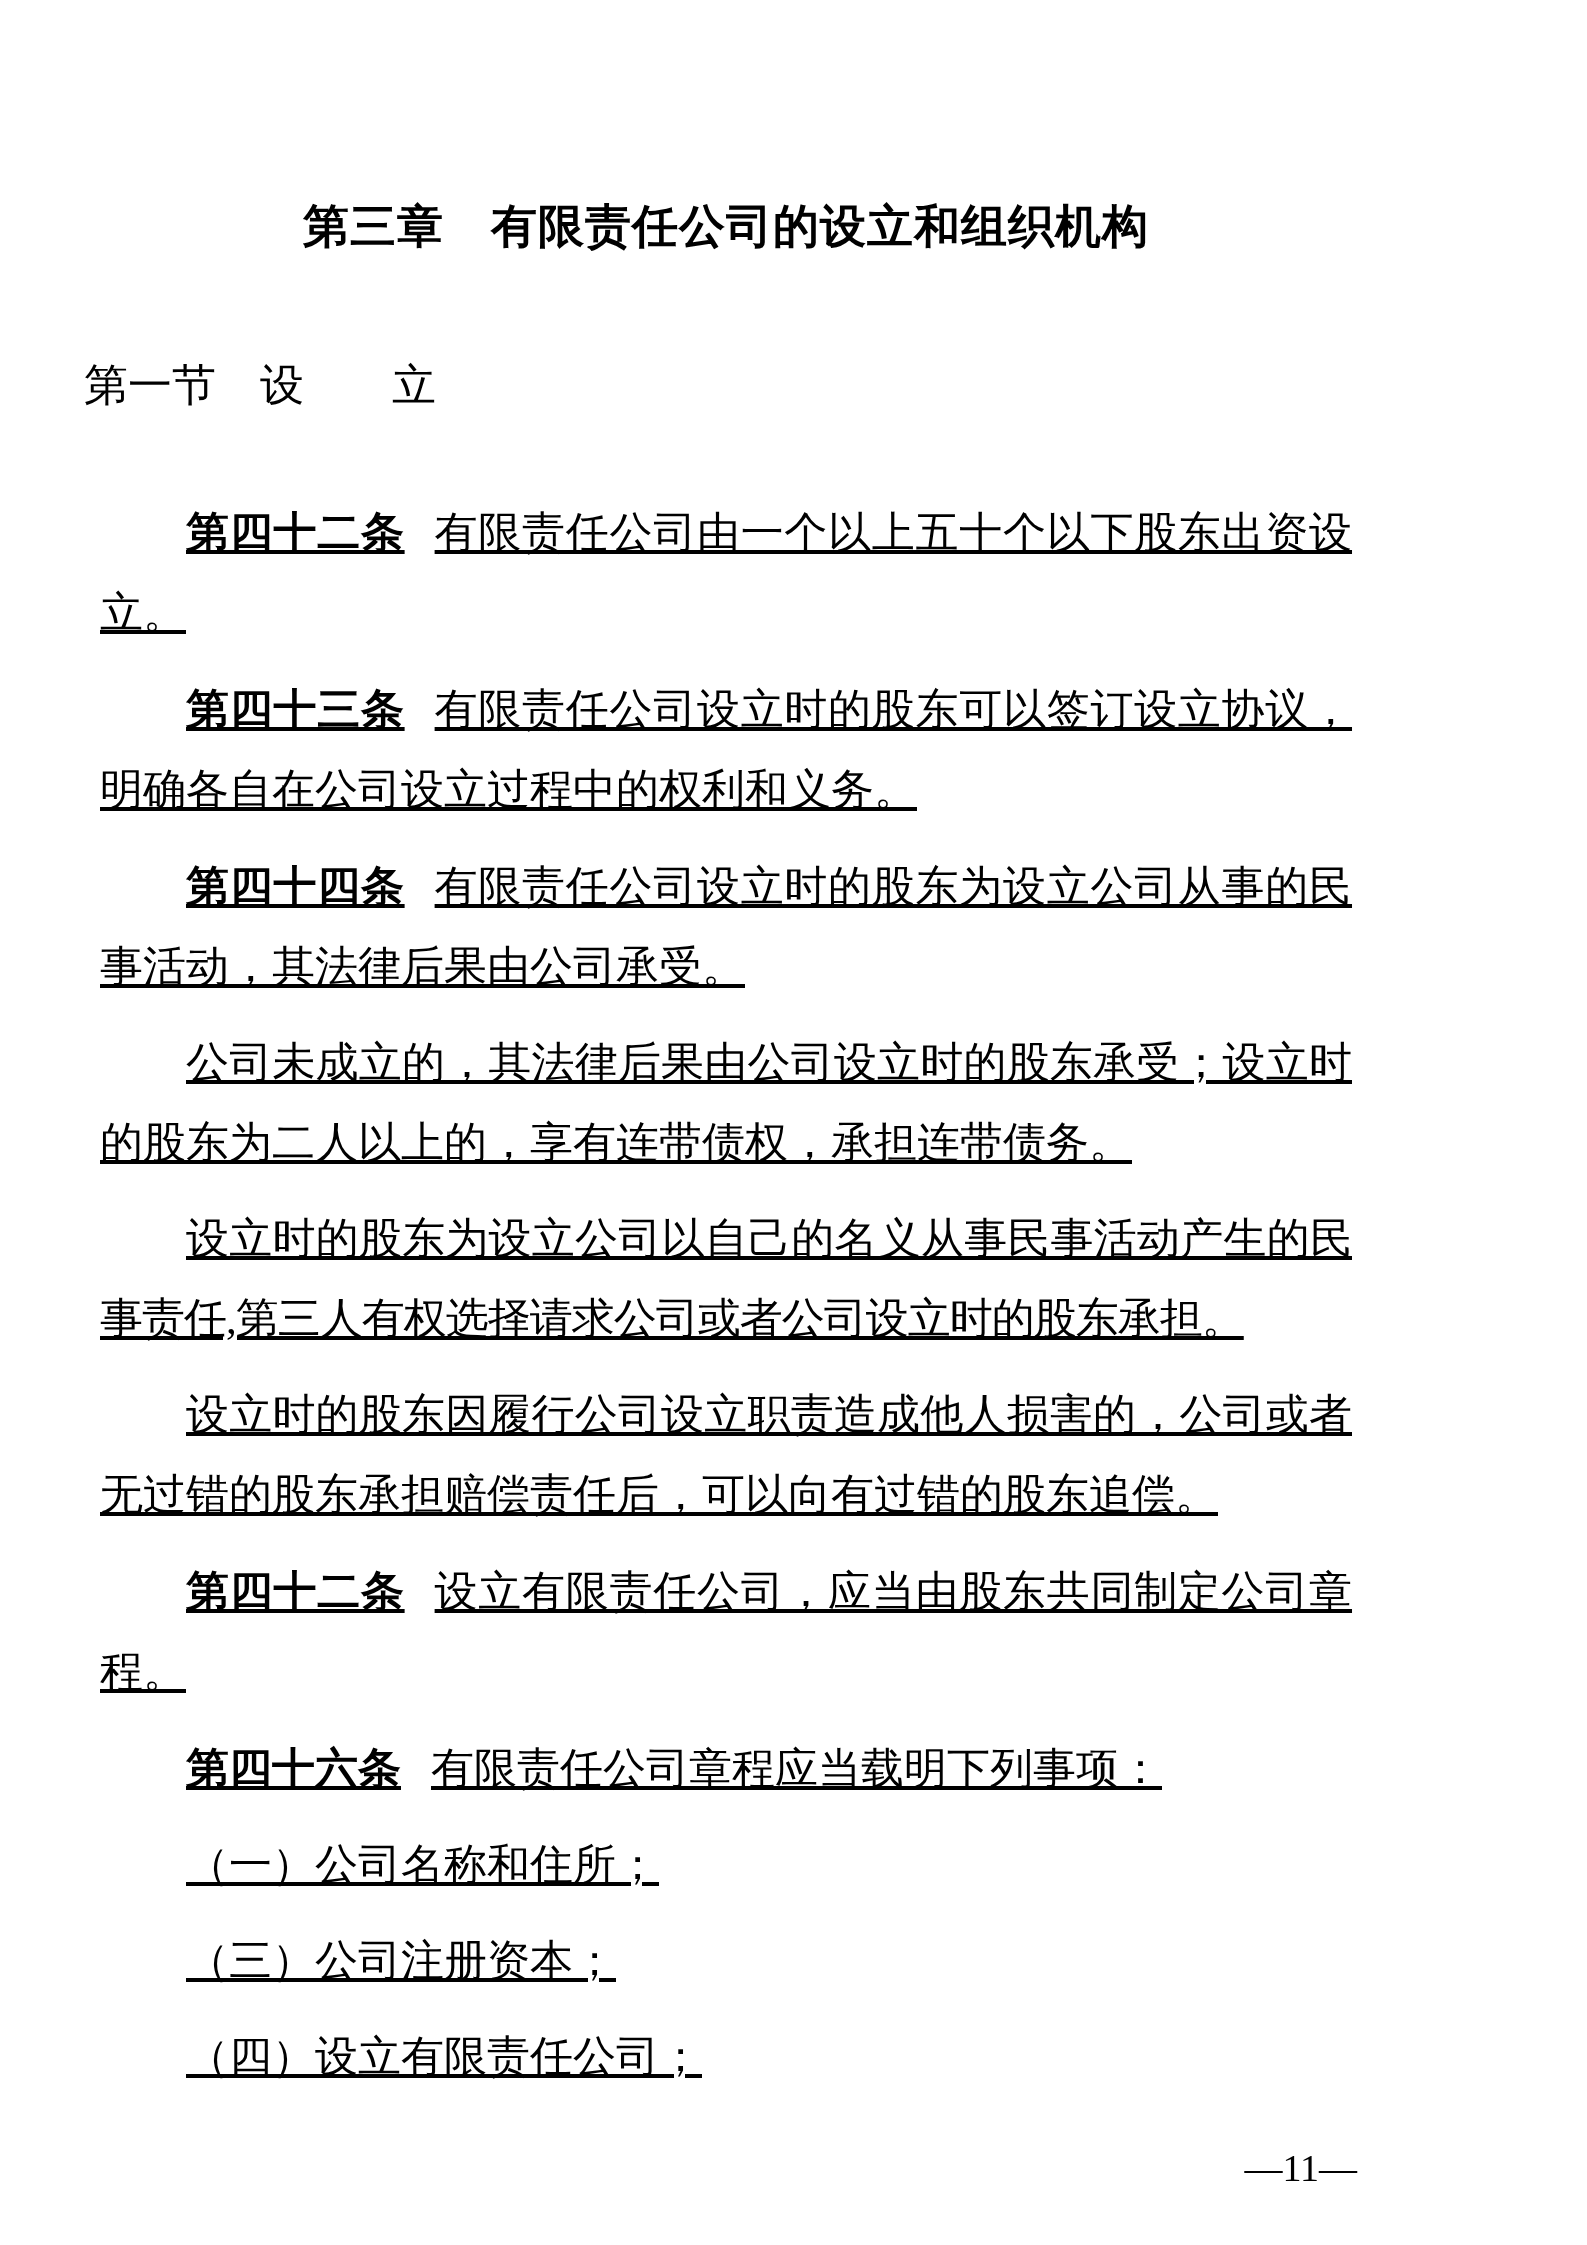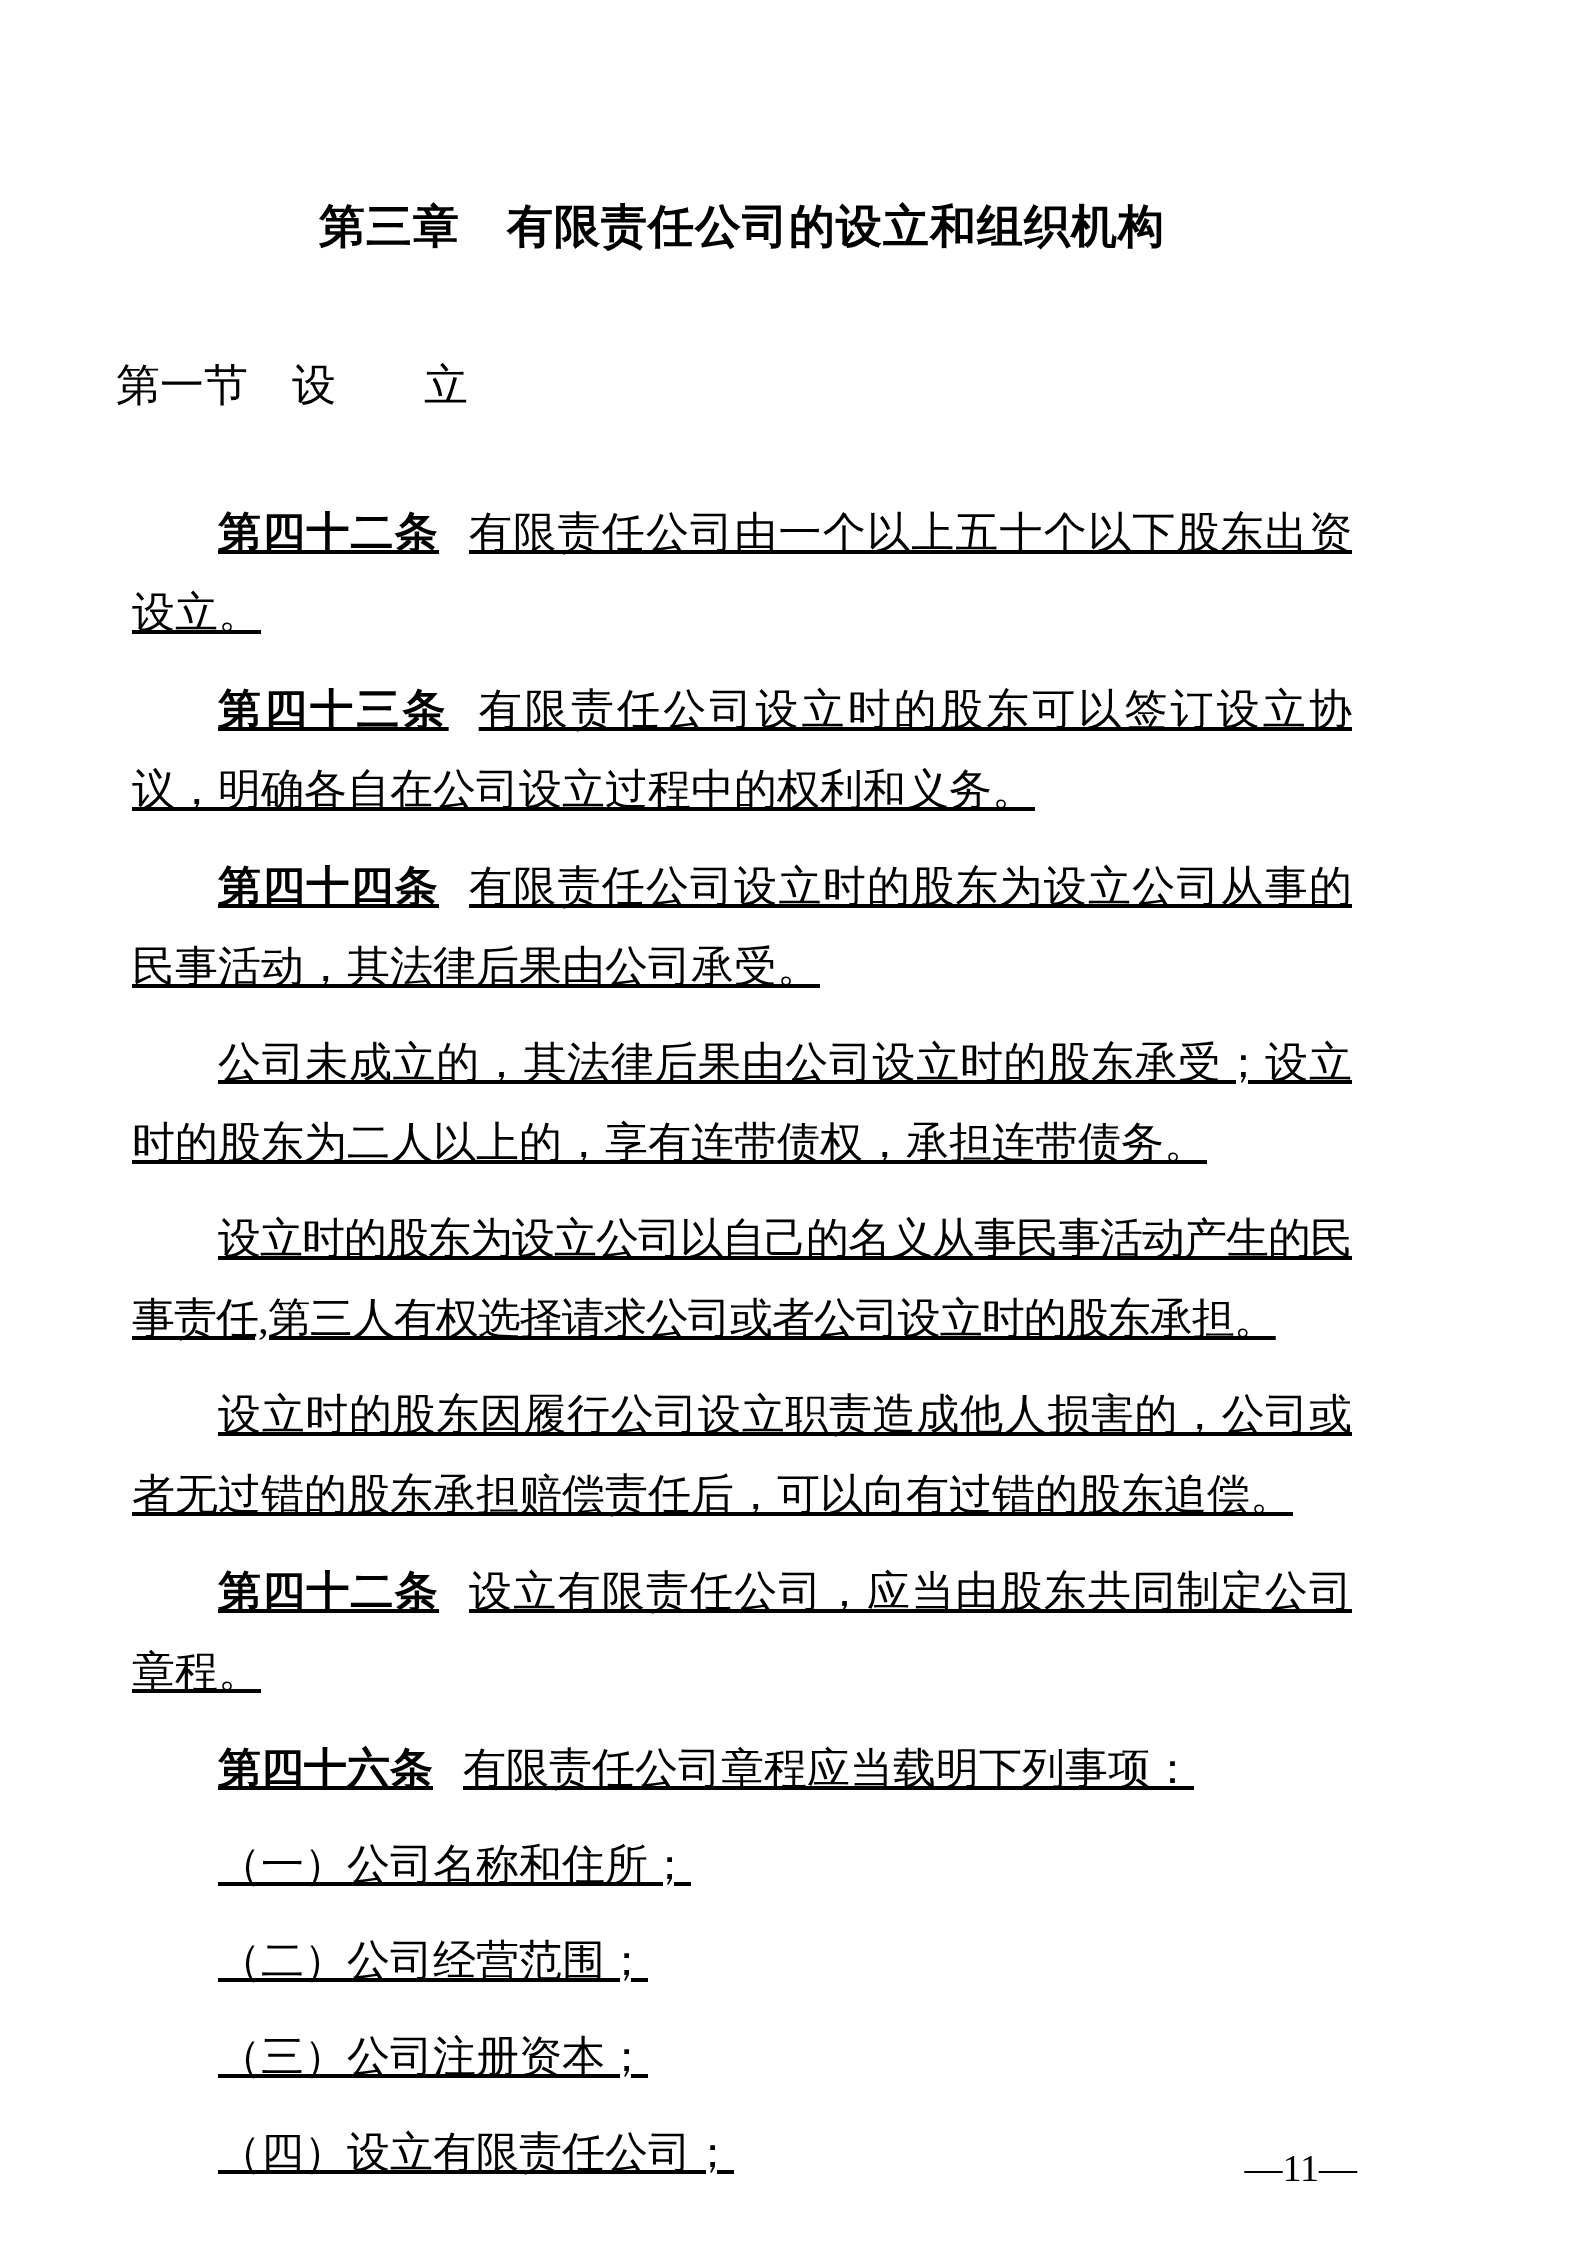--- a/index.html
+++ b/index.html
@@ -3,21 +3,21 @@
 <meta charset="utf-8">
 <style>
   html, body { margin: 0; padding: 0; background: #e8e8e8; }
   .page {
     position: relative;
     width: 1587px;
     height: 2245px;
     margin: 0 auto;
     background: #ffffff;
     box-sizing: border-box;
-    padding: 196px 219px 0 116px;
+    padding: 196px 219px 0 84px;
     color: #000000;
     font-family: "Liberation Serif", serif;
     overflow: hidden;
   }
   .chapter-title {
     font-family: "Liberation Sans", sans-serif;
     font-weight: bold;
     font-size: 46px;
     line-height: 60px;
     text-align: center;
@@ -69,19 +69,18 @@
   <div class="body-text">
     <p class="para"><span class="num">第四十二条</span><span>有限责任公司由一个以上五十个以下股东出资设立。</span></p>
     <p class="para"><span class="num">第四十三条</span><span>有限责任公司设立时的股东可以签订设立协议，明确各自在公司设立过程中的权利和义务。</span></p>
     <p class="para"><span class="num">第四十四条</span><span>有限责任公司设立时的股东为设立公司从事的民事活动，其法律后果由公司承受。</span></p>
     <p class="para">公司未成立的，其法律后果由公司设立时的股东承受；设立时的股东为二人以上的，享有连带债权，承担连带债务。</p>
     <p class="para tight">设立时的股东为设立公司以自己的名义从事民事活动产生的民事责任,第三人有权选择请求公司或者公司设立时的股东承担。</p>
     <p class="para">设立时的股东因履行公司设立职责造成他人损害的，公司或者无过错的股东承担赔偿责任后，可以向有过错的股东追偿。</p>
     <p class="para"><span class="num">第四十二条</span><span>设立有限责任公司，应当由股东共同制定公司章程。</span></p>
     <p class="para"><span class="num">第四十六条</span><span>有限责任公司章程应当载明下列事项：</span></p>
     <p class="para">（一）公司名称和住所；</p>
-    <p class="para">（二）公司经营范围；</p>
     <p class="para">（三）公司注册资本；</p>
     <p class="para">（四）设立有限责任公司；</p>
   </div>
 
   <div class="page-num">—11—</div>
 </div>
 
 </body></html>

